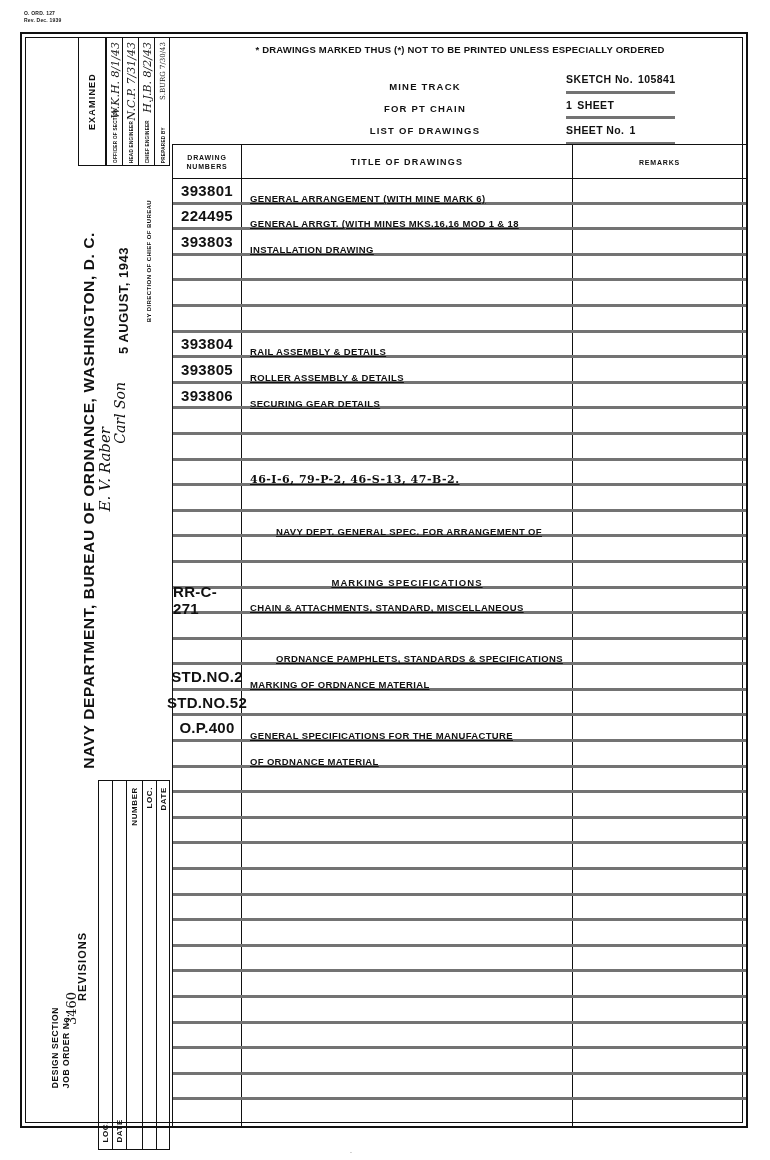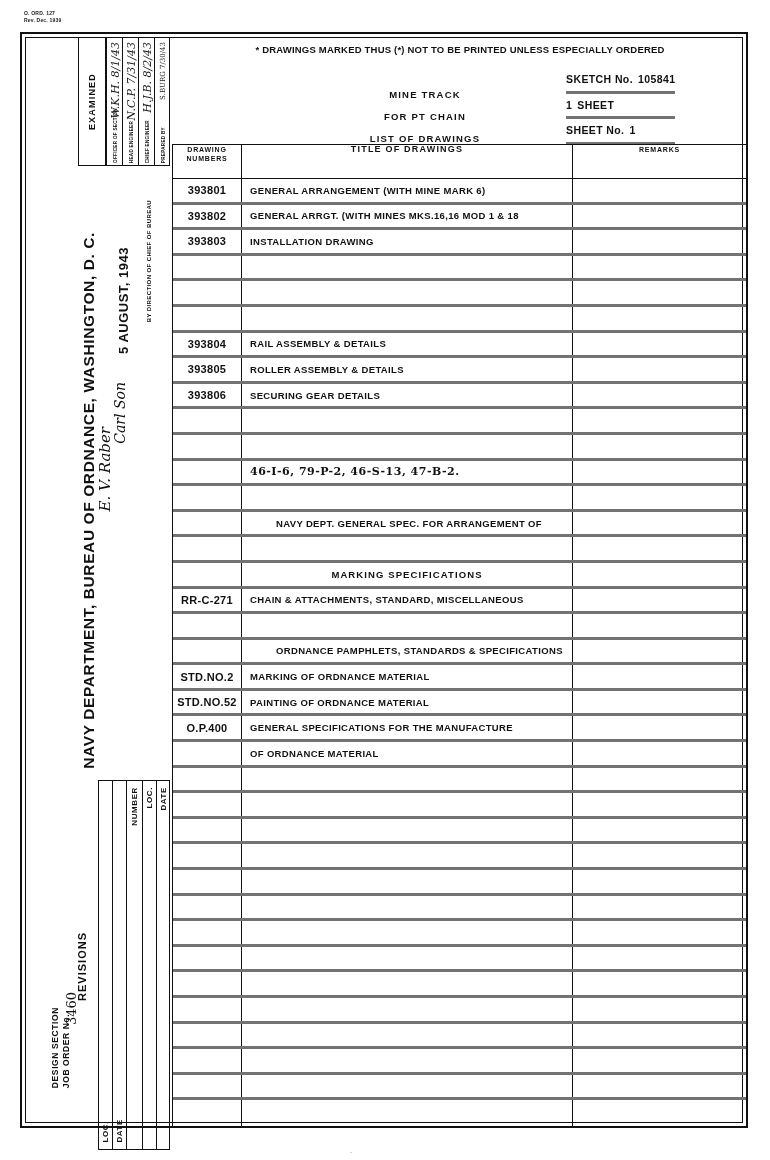--- a/index.html
+++ b/index.html
@@ -236,21 +236,21 @@
     width: 520px;
     text-align: center;
     font-size: 9.5px;
     font-weight: bold;
     letter-spacing: .2px;
   }
 
   .center-title {
     position: absolute;
     left: 300px;
-    top: 84px;
+    top: 76px;
     width: 250px;
     text-align: center;
     font-size: 9.5px;
     font-weight: bold;
     letter-spacing: 1.2px;
     line-height: 22px;
   }
 
   .sketch-info {
     position: absolute;
@@ -285,20 +285,21 @@
     left: 0; top: 0;
     width: 100%;
     height: 34px;
     border-bottom: 1px solid #111;
     box-sizing: border-box;
   }
   .th {
     position: absolute;
     top: 0; height: 34px;
     display: flex;
+    align-items: center;
     justify-content: center;
     text-align: center;
     font-size: 7px;
     font-weight: bold;
     letter-spacing: .8px;
     line-height: 9px;
   }
   .th.big { font-size: 9px; letter-spacing: 1.2px; }
 
   .rows {
@@ -312,35 +313,36 @@
     border-bottom: 3px solid #737373;
     box-sizing: border-box;
   }
   .cell-num {
     position: absolute;
     left: 0; top: 0;
     width: 68px; height: 100%;
     display: flex;
     align-items: center;
     justify-content: center;
-    font-size: 11px;
+    font-size: 15px;
     font-weight: bold;
     letter-spacing: .3px;
   }
   .cell-title {
     position: absolute;
-    left: 69px; top: 0;
+    left: 69px; top: 8px;
     width: 330px; height: 100%;
     display: flex;
     align-items: center;
     padding-left: 8px;
     box-sizing: border-box;
     font-size: 9.5px;
     font-weight: bold;
     letter-spacing: .35px;
+    text-decoration: underline;
   }
   .cell-title.center {
     justify-content: center;
     padding-left: 0;
     letter-spacing: 1.1px;
   }
   .cell-title.indent { padding-left: 34px; }
   .cell-title.hand {
     font-family: "DejaVu Serif", serif;
     font-style: normal;
@@ -497,21 +499,21 @@
       </div>
     </div>
 
     <div class="rows" id="rows-container">
         <div class="row">
           <div class="cell-num">393801</div>
           <div class="cell-title">GENERAL ARRANGEMENT (WITH MINE MARK 6)</div>
           <div class="cell-rem"></div>
         </div>
         <div class="row">
-          <div class="cell-num">393802</div>
+          <div class="cell-num">224495</div>
           <div class="cell-title">GENERAL ARRGT. (WITH MINES MKS.16,16 MOD 1 &amp; 18</div>
           <div class="cell-rem"></div>
         </div>
         <div class="row">
           <div class="cell-num">393803</div>
           <div class="cell-title">INSTALLATION DRAWING</div>
           <div class="cell-rem"></div>
         </div>
         <div class="row">
           <div class="cell-num"></div>
@@ -592,21 +594,20 @@
           <div class="cell-title indent">ORDNANCE PAMPHLETS, STANDARDS &amp; SPECIFICATIONS</div>
           <div class="cell-rem"></div>
         </div>
         <div class="row">
           <div class="cell-num">STD.NO.2</div>
           <div class="cell-title">MARKING OF ORDNANCE MATERIAL</div>
           <div class="cell-rem"></div>
         </div>
         <div class="row">
           <div class="cell-num">STD.NO.52</div>
-          <div class="cell-title">PAINTING OF ORDNANCE MATERIAL</div>
           <div class="cell-rem"></div>
         </div>
         <div class="row">
           <div class="cell-num">O.P.400</div>
           <div class="cell-title">GENERAL SPECIFICATIONS FOR THE MANUFACTURE</div>
           <div class="cell-rem"></div>
         </div>
         <div class="row">
           <div class="cell-num"></div>
           <div class="cell-title">OF ORDNANCE MATERIAL</div>

